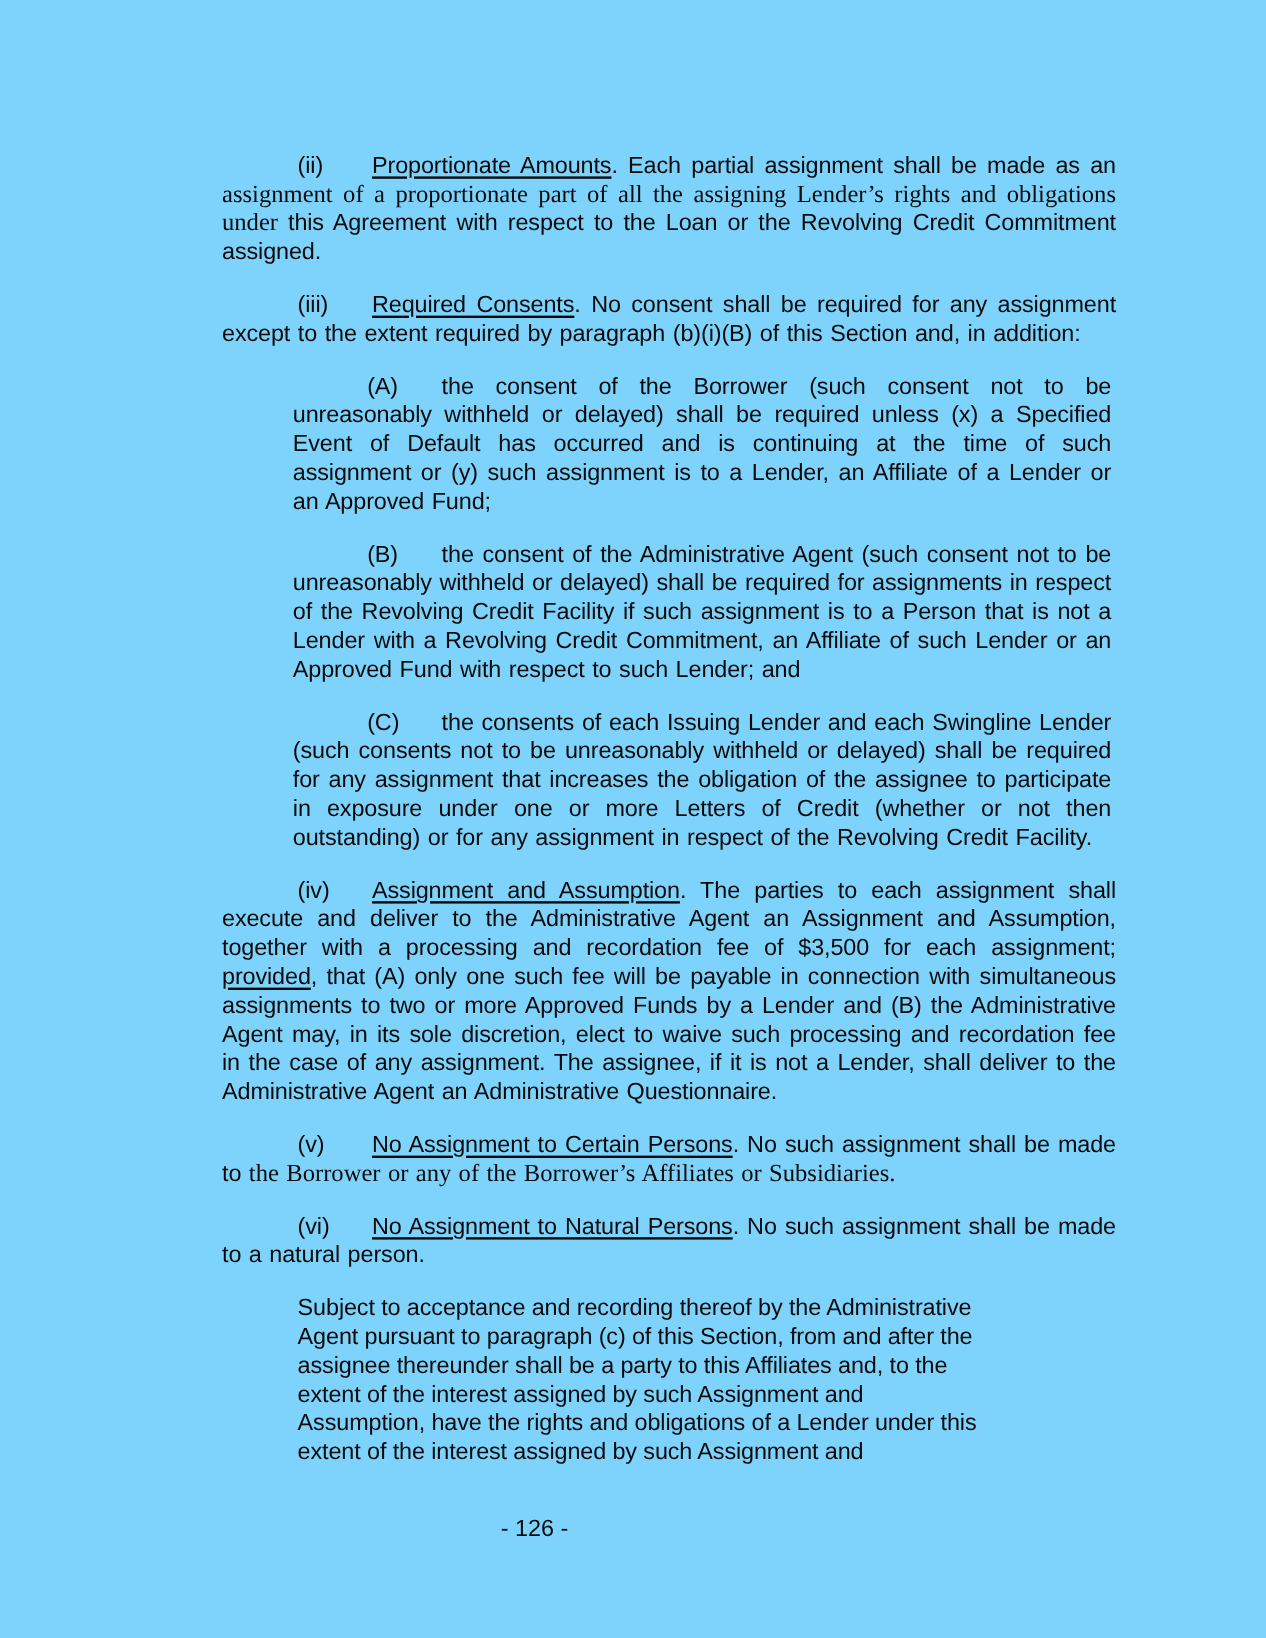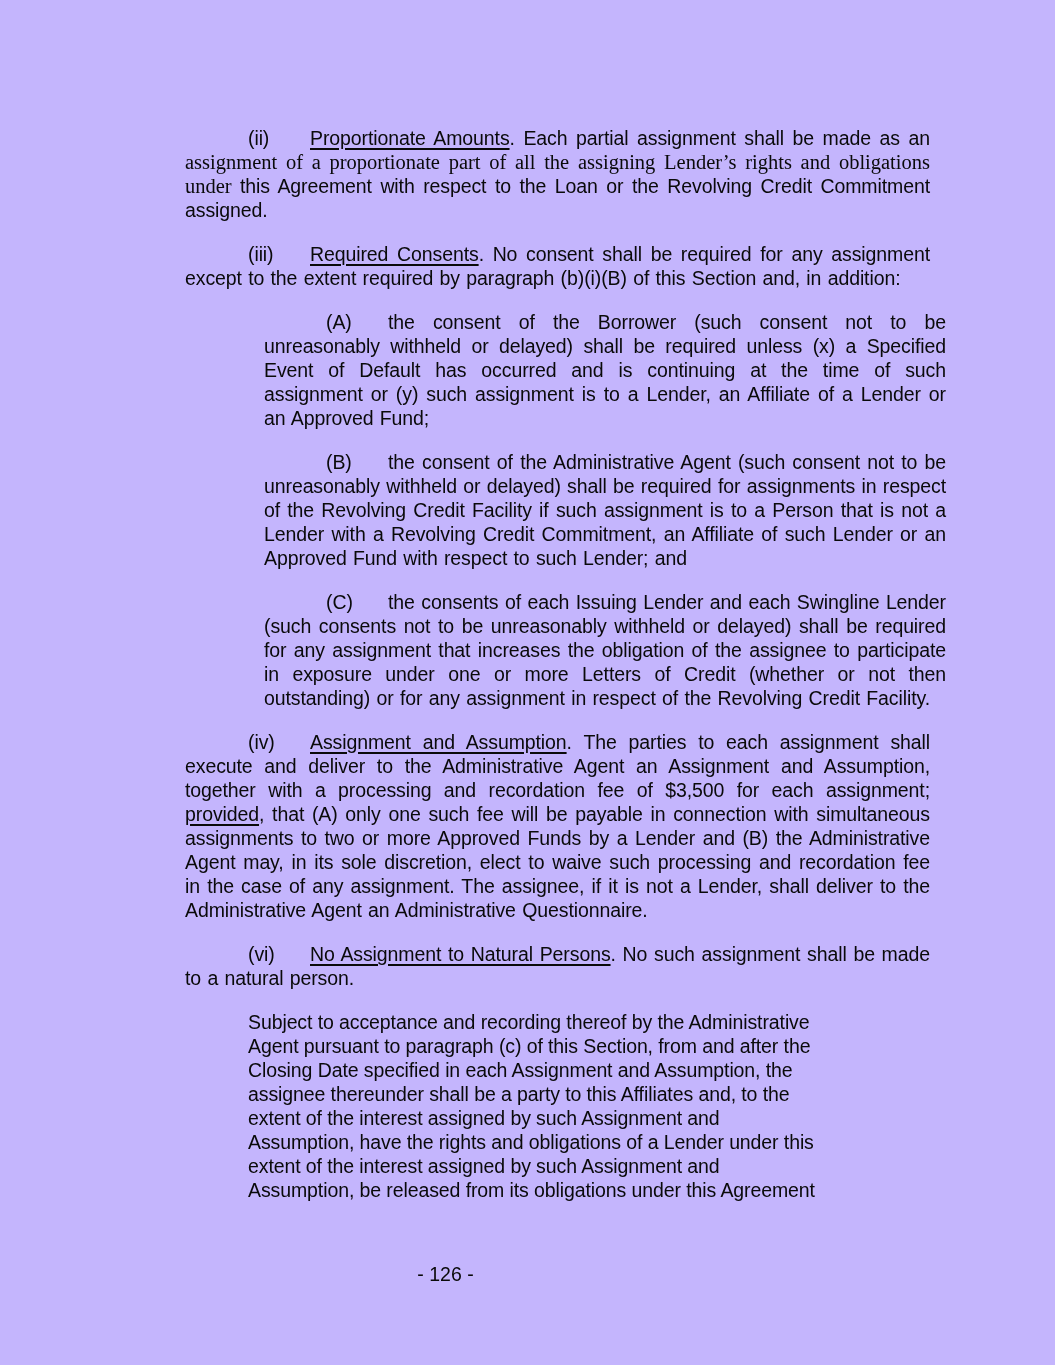--- a/index.html
+++ b/index.html
@@ -4,21 +4,21 @@
 <style>
   html, body {
     margin: 0;
     padding: 0;
     background: #ffffff;
   }
   .page {
     position: relative;
     width: 1055px;
     height: 1365px;
-    background: #c4b5fd;
+    background: #7dd3fc;
     color: #0a0a0a;
     font-family: "Liberation Sans", "DejaVu Sans", sans-serif;
     overflow: hidden;
   }
   .content {
     position: absolute;
     left: 185px;
     top: 126px;
     width: 745px;
   }
@@ -27,21 +27,21 @@
     font-size: 19.5px;
     line-height: 24px;
     text-align: justify;
     letter-spacing: -0.1px;
     word-spacing: 1px;
   }
   .para.numbered {
     text-indent: 63px;
   }
   .para.sub {
-    margin-left: 79px;
+    margin-left: 59px;
     width: 682px;
     text-indent: 62px;
   }
   .lbl {
     display: inline-block;
     width: 62px;
     text-indent: 0;
   }
   .heading {
     text-decoration: underline;
@@ -90,30 +90,29 @@
     <p class="para numbered"><span class="lbl">(iii)</span><span class="heading">Required Consents</span><span>. No consent shall be required for any assignment except to the extent required by paragraph (b)(i)(B) of this Section and, in addition:</span></p>
 
     <p class="para sub"><span class="lbl">(A)</span><span>the consent of the Borrower (such consent not to be unreasonably withheld or delayed) shall be required unless (x) a Specified Event of Default has occurred and is continuing at the time of such assignment or (y) such assignment is to a Lender, an Affiliate of a Lender or an Approved Fund;</span></p>
 
     <p class="para sub"><span class="lbl">(B)</span><span>the consent of the Administrative Agent (such consent not to be unreasonably withheld or delayed) shall be required for assignments in respect of the Revolving Credit Facility if such assignment is to a Person that is not a Lender with a Revolving Credit Commitment, an Affiliate of such Lender or an Approved Fund with respect to such Lender; and</span></p>
 
     <p class="para sub"><span class="lbl">(C)</span><span>the consents of each Issuing Lender and each Swingline Lender (such consents not to be unreasonably withheld or delayed) shall be required for any assignment that increases the obligation of the assignee to participate in exposure under one or more Letters of Credit (whether or not then outstanding) or for any assignment in respect of the Revolving Credit Facility.</span></p>
 
     <p class="para numbered"><span class="lbl">(iv)</span><span class="heading">Assignment and Assumption</span><span>. The parties to each assignment shall execute and deliver to the Administrative Agent an Assignment and Assumption, together with a processing and recordation fee of $3,500 for each assignment; </span><span class="u">provided</span><span>, that (A) only one such fee will be payable in connection with simultaneous assignments to two or more Approved Funds by a Lender and (B) the Administrative Agent may, in its sole discretion, elect to waive such processing and recordation fee in the case of any assignment. The assignee, if it is not a Lender, shall deliver to the Administrative Agent an Administrative Questionnaire.</span></p>
 
+    <p class="para numbered"><span class="lbl">(v)</span><span class="heading">No Assignment to Certain Persons</span><span>. No such assignment shall be made to </span><span class="serif">the Borrower or any of the Borrower’s Affiliates or Subsidiaries.</span></p>
 
     <p class="para numbered"><span class="lbl">(vi)</span><span class="heading">No Assignment to Natural Persons</span><span>. No such assignment shall be made to a natural person.</span></p>
 
     <div class="closing-block">
       <div class="closing-line">Subject to acceptance and recording thereof by the Administrative</div>
       <div class="closing-line">Agent pursuant to paragraph (c) of this Section, from and after the</div>
-      <div class="closing-line">Closing Date specified in each Assignment and Assumption, the</div>
       <div class="closing-line">assignee thereunder shall be a party to this Affiliates and, to the</div>
       <div class="closing-line">extent of the interest assigned by such Assignment and</div>
       <div class="closing-line">Assumption, have the rights and obligations of a Lender under this</div>
       <div class="closing-line">extent of the interest assigned by such Assignment and</div>
-      <div class="closing-line">Assumption, be released from its obligations under this Agreement</div>
     </div>
 
   </div>
 
   <div class="page-number">- 126 -</div>
 </div>
 
 </body></html>

